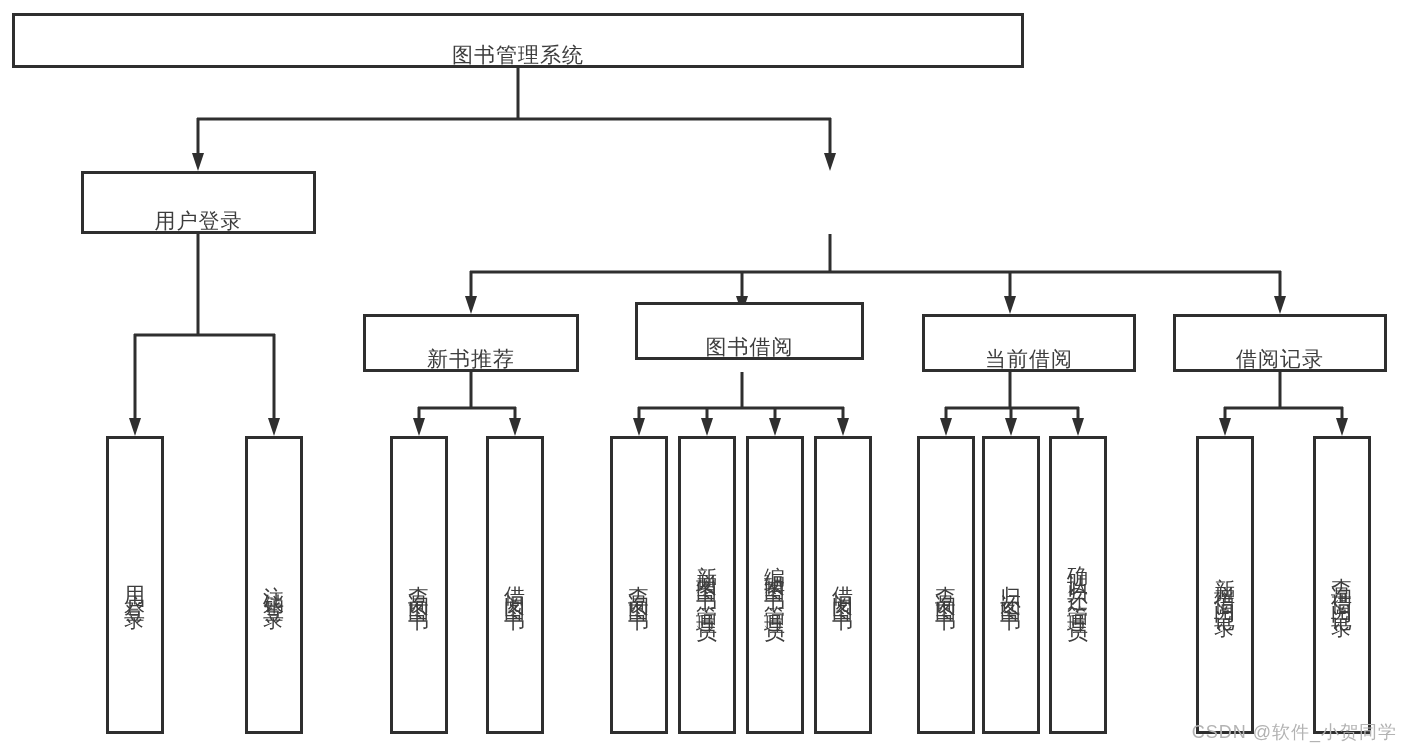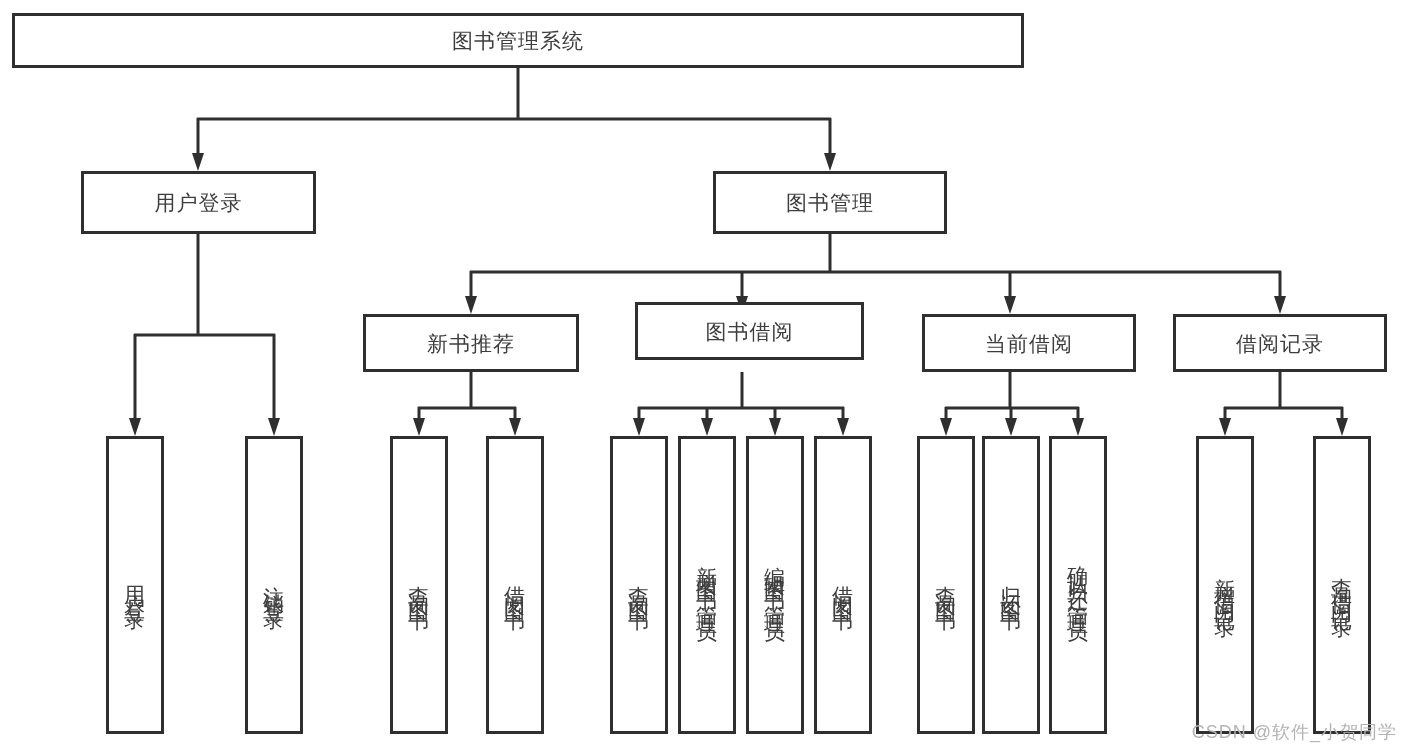--- a/index.html
+++ b/index.html
@@ -27,21 +27,21 @@
     background: #ffffff;
     border: 3px solid #2f2f2f;
     display: flex;
     align-items: center;
     justify-content: center;
     color: #3d3d3d;
     font-size: 21px;
     letter-spacing: 1px;
     z-index: 2;
   }
-  .hbox { line-height: 1; }
+  .hbox { line-height: 1; align-items: flex-end; }
   .vbox {
     writing-mode: vertical-rl;
     text-orientation: mixed;
     letter-spacing: 8px;
     line-height: 1;
   }
   .vbox span { display: inline-block; }
   
   .n-root   { left: 12px;  top: 13px;  width: 1012px; height: 55px; }
   
@@ -149,23 +149,20 @@
     </g>
   </svg>
 
   <div class="node hbox n-root">
     <span>图书管理系统</span>
   </div>
 
   <div class="node hbox n-l2-a">
     <span>用户登录</span>
   </div>
-  <div class="node hbox n-l2-b">
-    <span>图书管理</span>
-  </div>
 
   <div class="node hbox n-l3-a">
     <span>新书推荐</span>
   </div>
   <div class="node hbox n-l3-b">
     <span>图书借阅</span>
   </div>
   <div class="node hbox n-l3-c">
     <span>当前借阅</span>
   </div>

